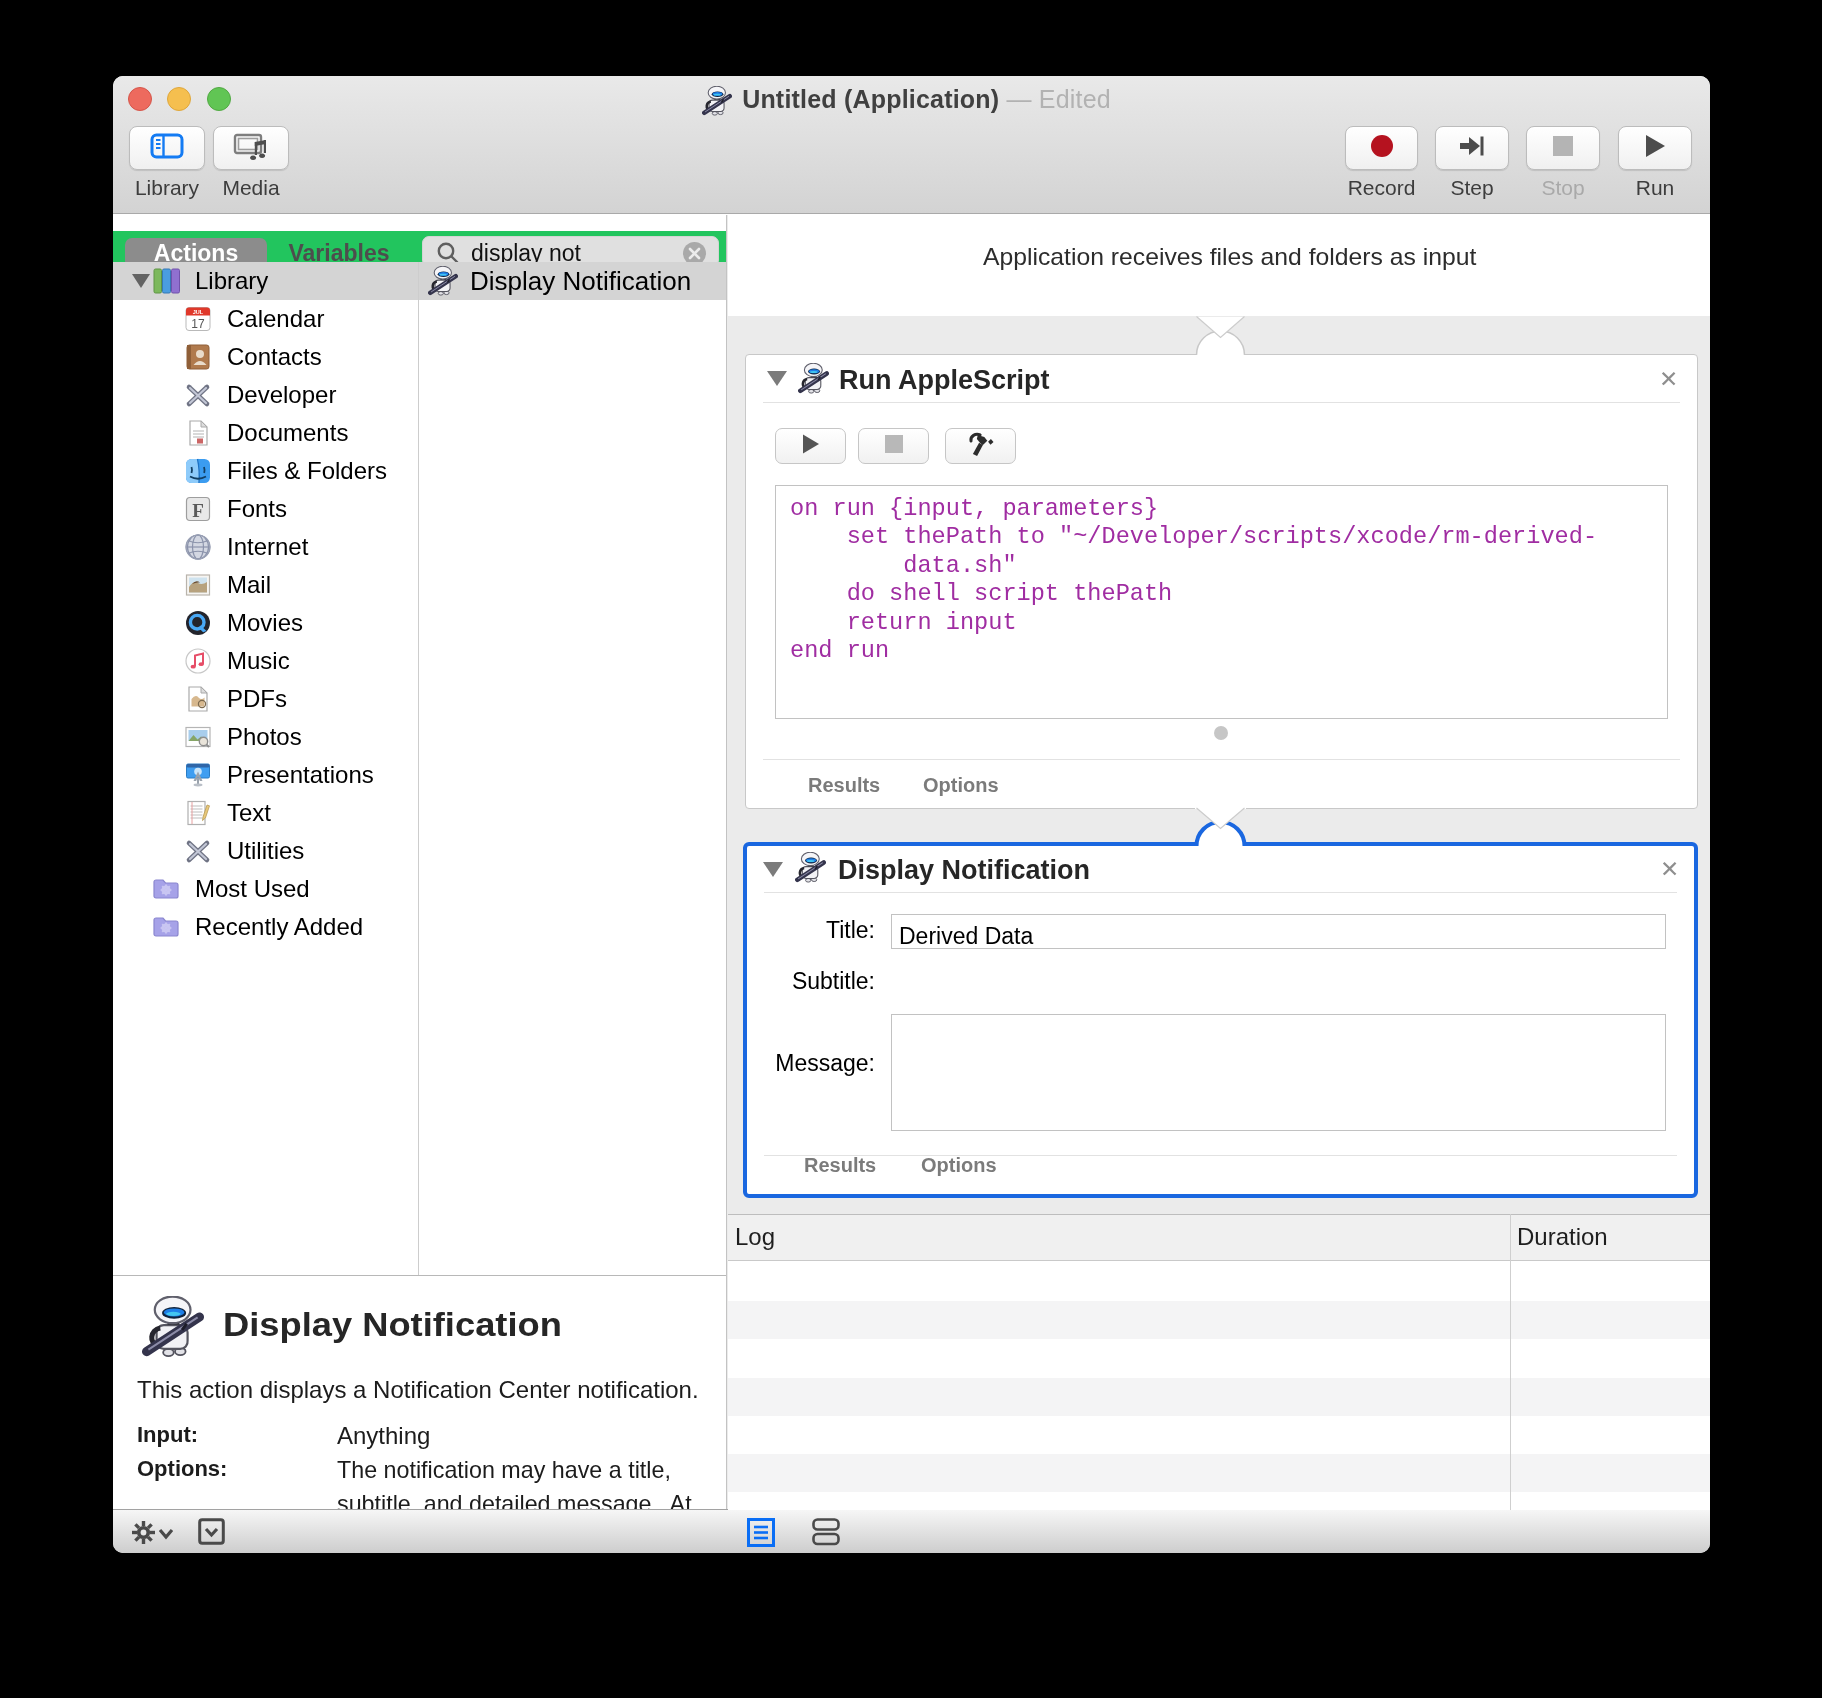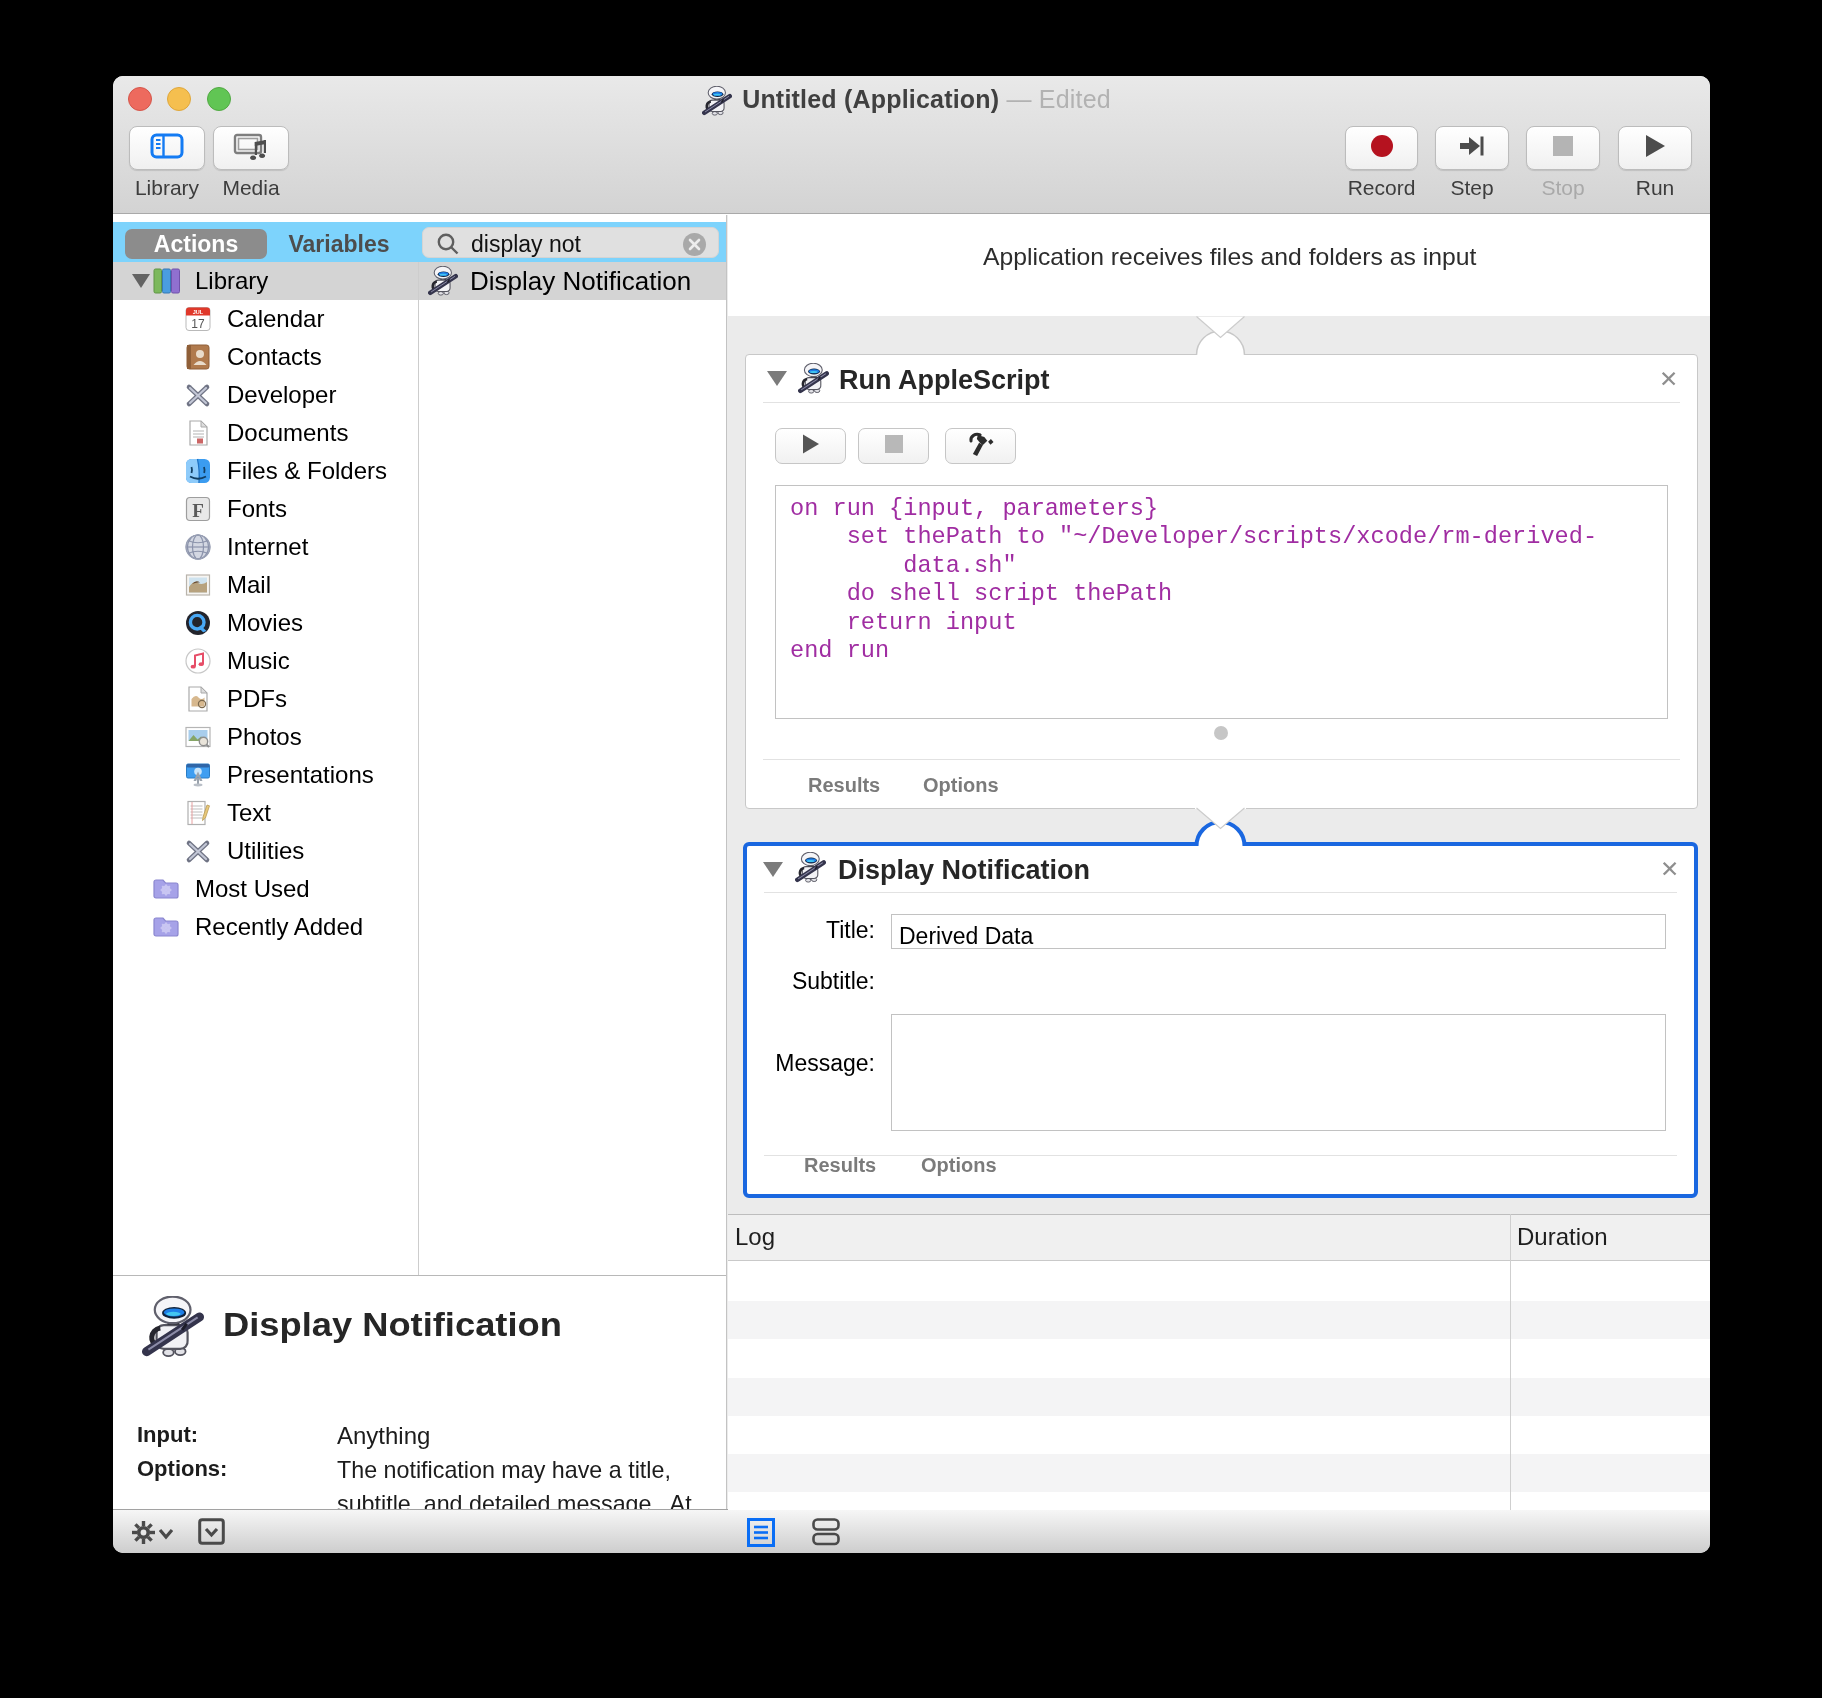--- a/index.html
+++ b/index.html
@@ -18,21 +18,21 @@
 #titleicon{display:inline-block;vertical-align:-8px;margin-right:10px;}
 #title .edited{color:#b2b2b2;font-weight:400;}
 .tbtn{position:absolute;top:50px;width:76px;height:44px;border-radius:8px;
   background:linear-gradient(#ffffff,#f0f0f0);border:1px solid #bcbcbc;box-sizing:border-box;
   box-shadow:0 1px 1px rgba(0,0,0,.12);}
 .tlabel{position:absolute;top:100px;height:24px;font-size:21px;color:#3d3d3d;text-align:center;}
 .ticon{position:absolute;left:50%;top:50%;transform:translate(-50%,-50%);}
 
 
 #cols{position:absolute;left:0;top:139px;width:613px;height:1060px;background:#fff;}
-#tabbar{position:absolute;left:0;top:7px;width:613px;height:47px;background:#7dd3fc;}
+#tabbar{position:absolute;left:0;top:16px;width:613px;height:47px;background:#22c55e;}
 #pill{position:absolute;left:12px;top:7px;width:142px;height:30px;border-radius:7px;background:#8c8c8c;
   color:#fff;font-weight:700;font-size:23px;text-align:center;line-height:30px;}
 #vartab{position:absolute;left:156px;top:7px;width:140px;height:30px;color:#4d4d4d;font-weight:700;
   font-size:23px;text-align:center;line-height:30px;}
 #search{position:absolute;left:309px;top:5px;width:297px;height:31px;border-radius:7px;
   background:#e0e0e0;border:1px solid #d4d4d4;box-sizing:border-box;}
 #search .stext{position:absolute;left:48px;top:3px;font-size:23px;color:#111;}
 .row{position:absolute;height:38px;line-height:38px;font-size:24px;color:#000;}
 .rowsel{background:#d4d4d4;}
 .ric{position:absolute;top:5px;width:28px;height:28px;}
@@ -404,20 +404,21 @@
 <rect x="14" y="13" width="6.5" height="2.6" fill="#17171b"></rect>
 <ellipse cx="16.8" cy="7.6" rx="9.8" ry="7.3" fill="#f5f5f8" stroke="#60606c" stroke-width="1.2"></ellipse>
 <ellipse cx="17.6" cy="9.3" rx="6.6" ry="3.2" fill="#10233c"></ellipse>
 <ellipse cx="17.6" cy="9" rx="5.6" ry="2.2" fill="#1e7fe8"></ellipse>
 <ellipse cx="17.2" cy="9.8" rx="4" ry="1.1" fill="#43c6f0"></ellipse>
 <line x1="2.5" y1="30.5" x2="31.5" y2="11.5" stroke="#34344c" stroke-width="5" stroke-linecap="round"></line>
 <line x1="3.5" y1="29.4" x2="30.5" y2="11.7" stroke="#8c8ca8" stroke-width="1.1"></line>
 <line x1="22" y1="18.6" x2="24.5" y2="15.2" stroke="#1c1c28" stroke-width="1.6"></line>
 </svg></div>
     <h1>Display Notification</h1>
+    <div class="p1">This action displays a Notification Center notification.</div>
     <div class="ilbl" style="top:146px;">Input:</div>
     <div class="ival" style="top:146px;">Anything</div>
     <div class="ilbl" style="top:180px;">Options:</div>
     <div class="ival" style="top:180px;transform:scaleX(0.97);transform-origin:0 0;">The notification may have a title,</div>
     <div class="ival" style="top:214px;transform:scaleX(0.97);transform-origin:0 0;">subtitle, and detailed message.&nbsp; At</div>
   </div>
 
   <div id="bbar">
     <span class="abs" id="ic-gear" style="left:18px;top:10px;"><svg width="25" height="25" viewBox="0 0 25 25">
 <g fill="#4a4a4a">

